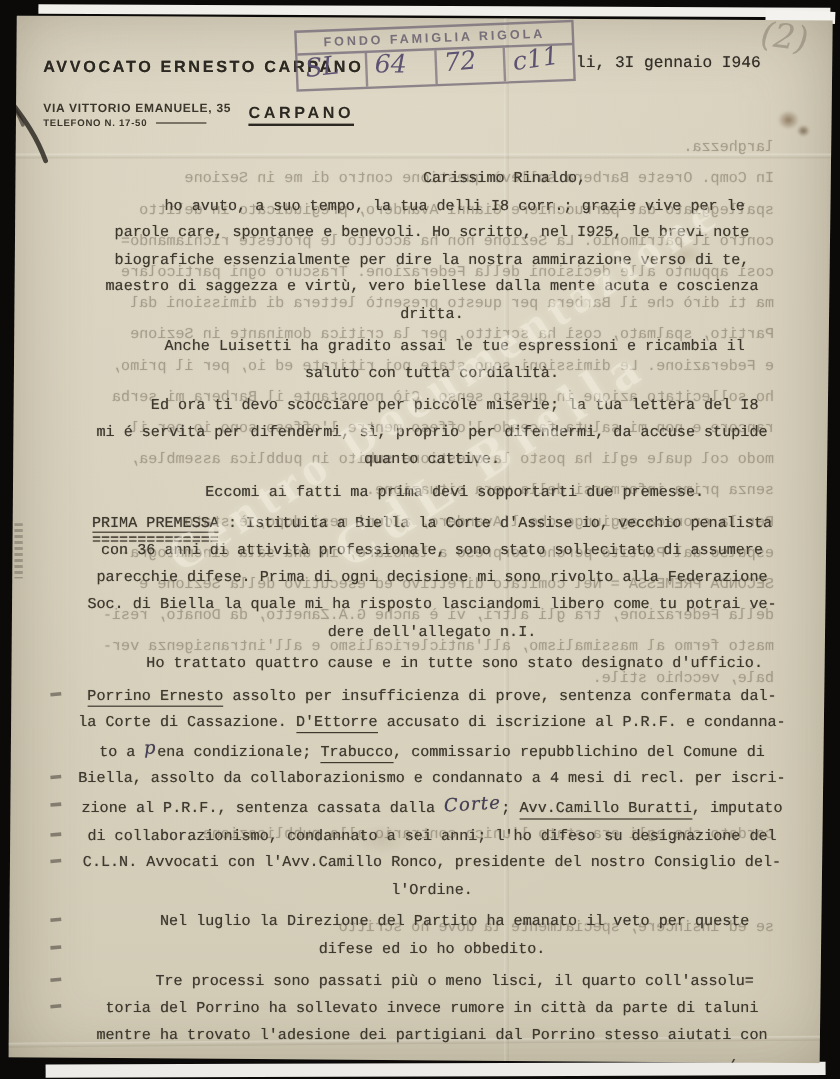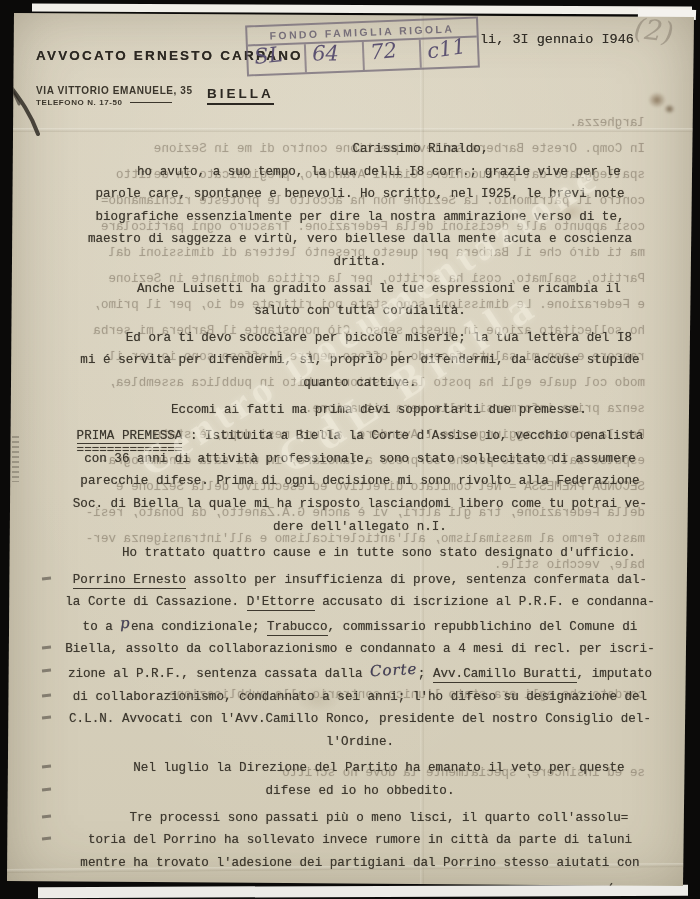--- a/index.html
+++ b/index.html
@@ -52,21 +52,21 @@
   .stamp{position:absolute;left:246px;top:21px;width:233px;transform:rotate(-2.2deg);
     border:2px solid rgba(104,94,112,.72);opacity:.95;}
   .stamp-title{padding:3px 4px 2px;text-align:center;font-size:10.5px;font-weight:700;letter-spacing:2.4px;
     color:rgba(96,88,106,.85);}
   .stamp-grid{display:flex;border-top:2px solid rgba(104,94,112,.72);height:30px;}
   .stamp-cell{flex:1;border-left:2px solid rgba(104,94,112,.65);position:relative;}
   .stamp-cell:first-child{border-left:none;}
   .stamp-cell span{position:absolute;left:6px;top:-2px;font-family:"DejaVu Serif",serif;font-style:italic;
     font-size:21px;color:#564c6e;display:inline-block;}
 
-  .typed-date{position:absolute;left:480px;top:32px;font-family:"Liberation Mono",monospace;
+  .typed-date{position:absolute;left:480px;top:46px;font-family:"Liberation Mono",monospace;
     font-size:13.5px;color:#332f28;text-shadow:0 0 .6px rgba(51,47,40,.6);white-space:pre;}
 
   .folio{position:absolute;left:634px;top:14px;font-family:"DejaVu Serif",serif;font-style:italic;
     font-size:28px;color:rgba(128,118,104,.5);transform:rotate(7deg);}
 
   
   .bleed{position:absolute;left:55px;right:55px;top:0;height:100%;pointer-events:none;}
   .bleed-line{position:absolute;left:0;width:100%;white-space:pre;font-family:"Liberation Mono",monospace;
     font-size:12.6px;color:rgba(110,100,82,.36);transform:scaleX(-1);text-shadow:0 0 1px rgba(110,100,82,.25);}
 
@@ -135,21 +135,21 @@
         <div class="bleed-line" style="top: 506px;">della Federazione, tra gli altri, vi è anche G.A.Zanetto, da Donato, resi-</div>
         <div class="bleed-line" style="top: 532px;">masto fermo al massimalismo, all'anticlericalismo e all'intransigenza ver-</div>
         <div class="bleed-line" style="top: 558px;">bale, vecchio stile.</div>
         <div class="bleed-line" style="top: 688px;">cordato che egli era stato l'unico contrario alla pubblicazione</div>
         <div class="bleed-line" style="top: 766px;">se ed insincere, specialmente là dove ho scritto</div>
       </div>
 
     <div class="lh-name">AVVOCATO ERNESTO CARPANO</div>
     <div class="lh-addr">VIA VITTORIO EMANUELE, 35</div>
     <div class="lh-tel"><span>TELEFONO N. 17-50</span><span class="dash"></span></div>
-    <div class="lh-city">BIELLA</div>
+    <div class="lh-city">CARPANO</div>
 
     <div class="stamp">
       <div class="stamp-title">FONDO FAMIGLIA RIGOLA</div>
       <div class="stamp-grid">
           <div class="stamp-cell">
             <span style="transform: rotate(-4deg);">SL</span>
           </div>
           <div class="stamp-cell">
             <span style="transform: rotate(2deg);">64</span>
           </div>

